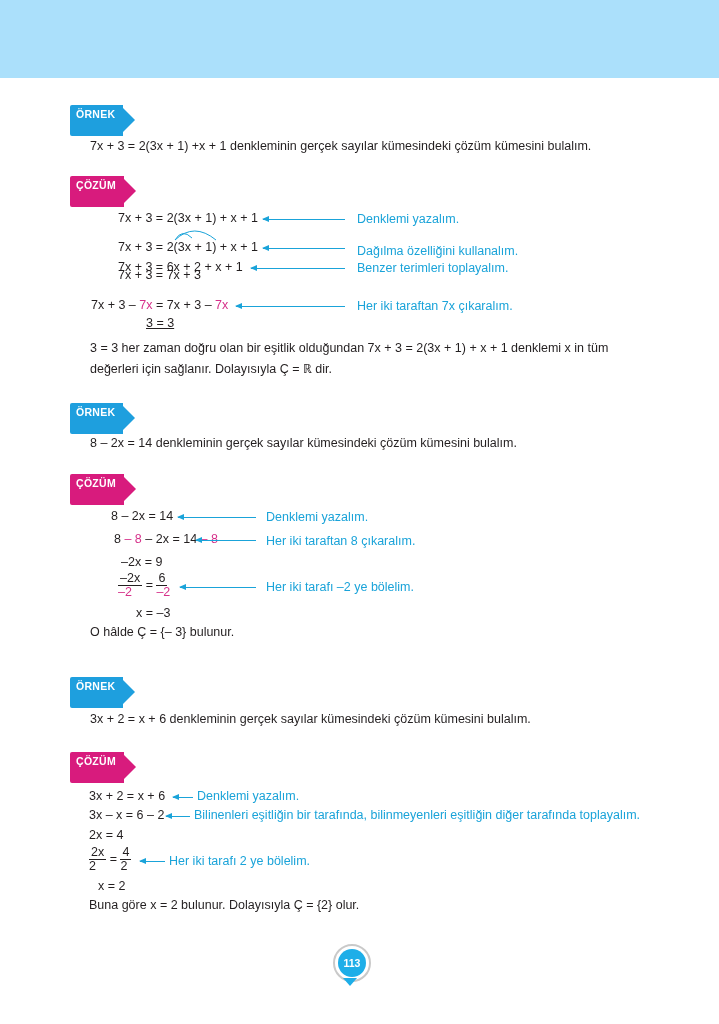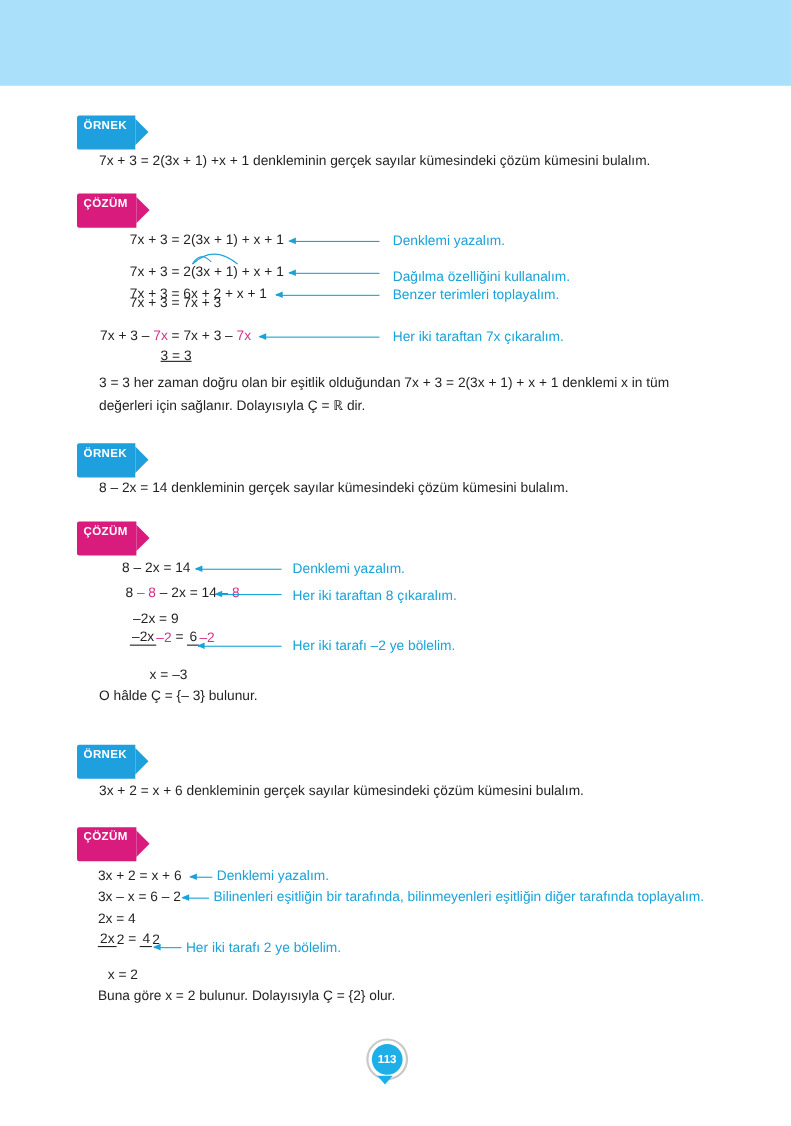--- a/index.html
+++ b/index.html
@@ -13,21 +13,21 @@
   .badge .tip{width:0;height:0;border-top:12px solid transparent;border-bottom:12px solid transparent;}
   .ornek .body{background:#1e9fde;}
   .ornek .tip{border-left:12px solid #1e9fde;}
   .cozum .body{background:#d81b7d;}
   .cozum .tip{border-left:12px solid #d81b7d;}
   .note{color:#1aa3d9;}
   .pink{color:#d6318a;}
   .arrow{position:absolute;height:1px;background:#1aa3d9;}
   .arrow::before{content:"";position:absolute;left:-1px;top:-3px;border-right:7px solid #1aa3d9;
                  border-top:3.5px solid transparent;border-bottom:3.5px solid transparent;}
-  .frac{display:inline-flex;flex-direction:row;align-items:flex-end;vertical-align:middle;line-height:13px;}
+  .frac{display:inline-flex;flex-direction:column;align-items:flex-start;vertical-align:middle;line-height:13px;}
   .frac .num{border-bottom:1px solid #231f20;padding:0 2px;}
   .pagenum{position:absolute;left:333px;top:944px;width:34px;height:34px;border-radius:50%;
            border:2px solid #c9c9c9;display:flex;align-items:center;justify-content:center;}
   .pagenum .inner{width:28px;height:28px;border-radius:50%;background:#1eaee8;color:#fff;
                   font-weight:bold;font-size:10.5px;display:flex;align-items:center;justify-content:center;}
   .pagenum-tip{position:absolute;left:343px;top:978px;width:0;height:0;border-left:7px solid transparent;
                border-right:7px solid transparent;border-top:8px solid #1eaee8;}
 </style>
 </head>
 <body>

